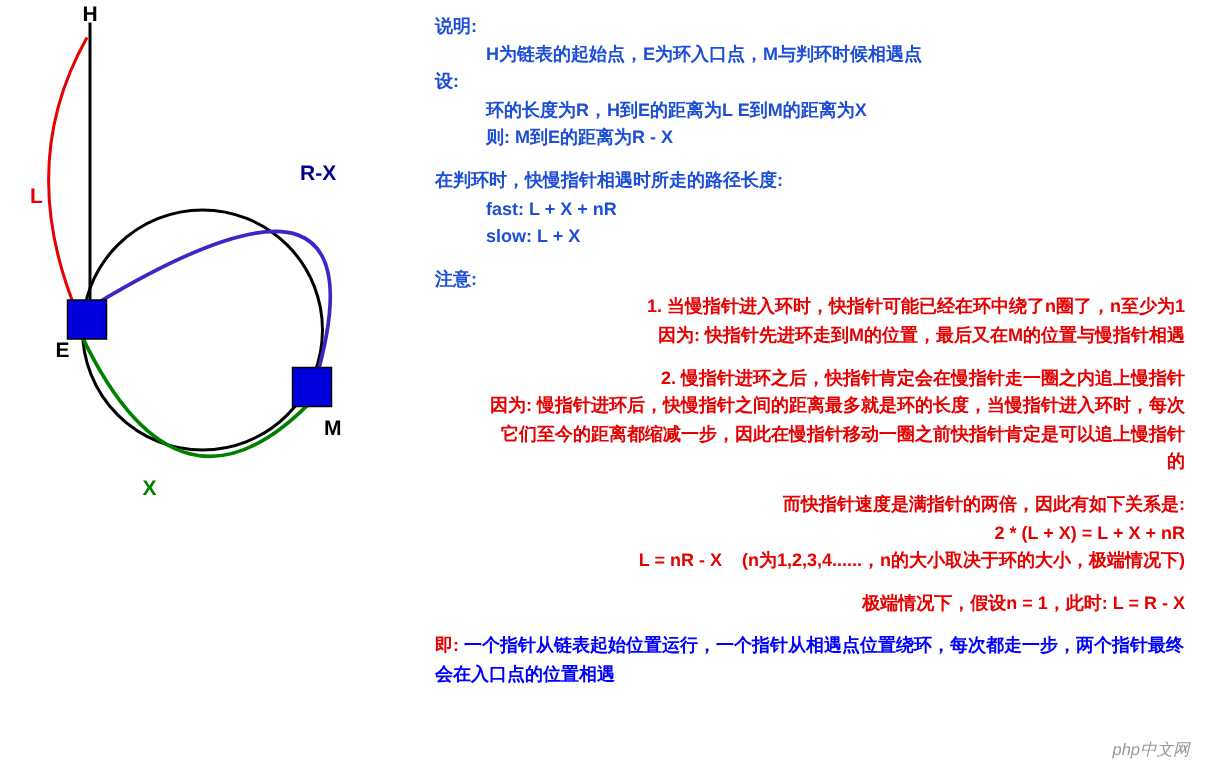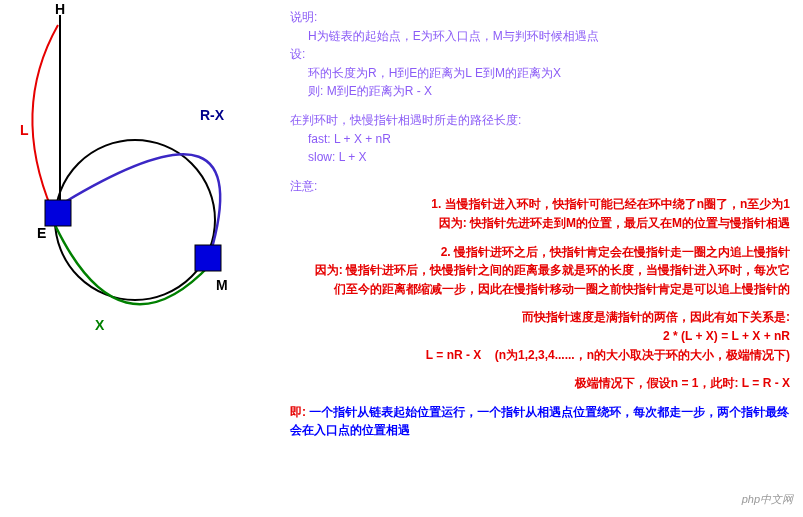--- a/index.html
+++ b/index.html
@@ -29,29 +29,30 @@
       width: 500px;
       font-size: 12px;
       line-height: 1.55;
     }
     .red {
       color: #e60000;
       font-weight: bold;
       text-align: right;
     }
     .red-normal {
-      color: #8b5cf6;
+      color: #1d4ed8;
+      font-weight: bold;
     }
     .blue {
       color: #0000ff;
       font-weight: bold;
       text-align: center;
     }
     .indent {
-      margin-left: 18px;
+      margin-left: 34px;
     }
     .node {
       fill: #0000dd;
       stroke: #000;
       stroke-width: 1;
     }
     .label {
       font-size: 14px;
       font-weight: bold;
       fill: #000;

